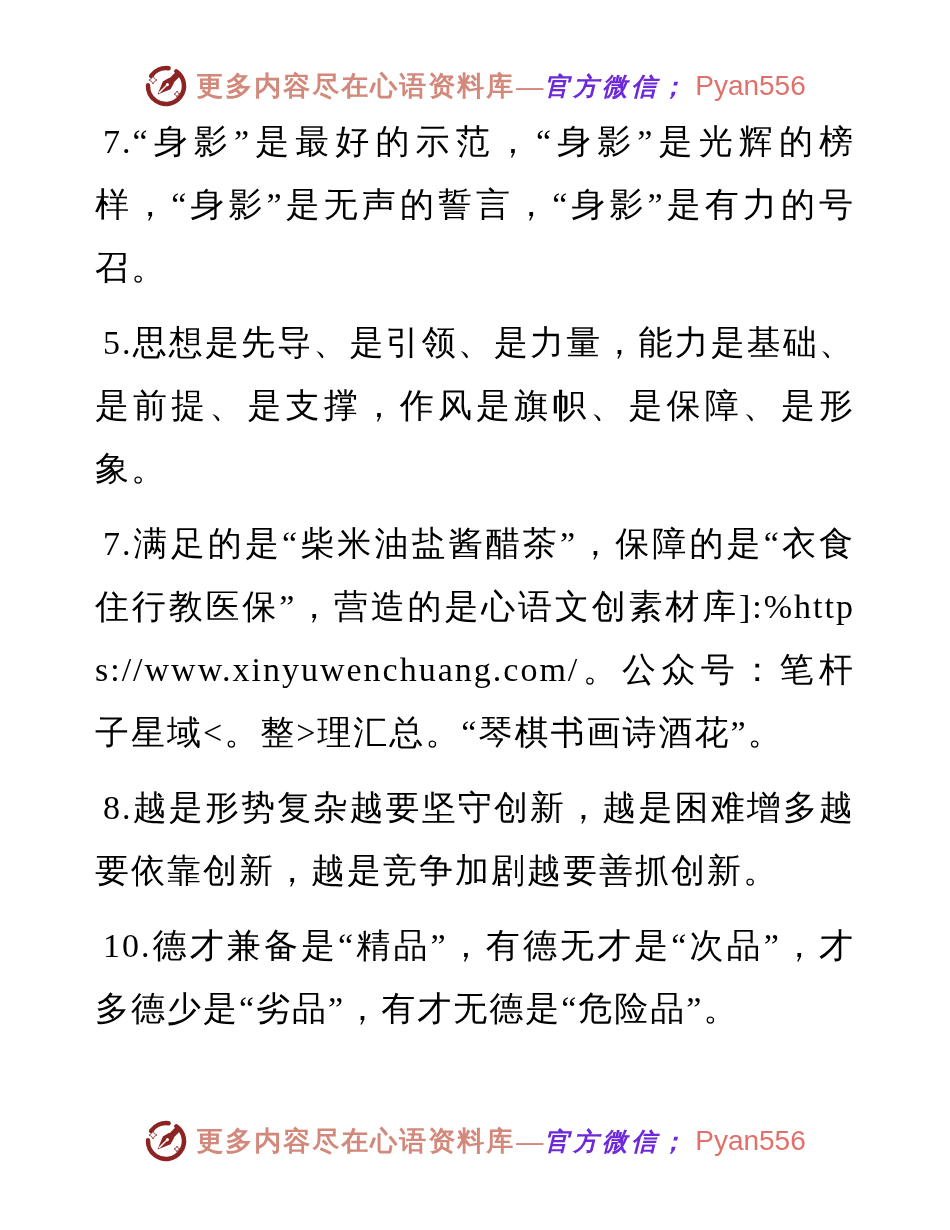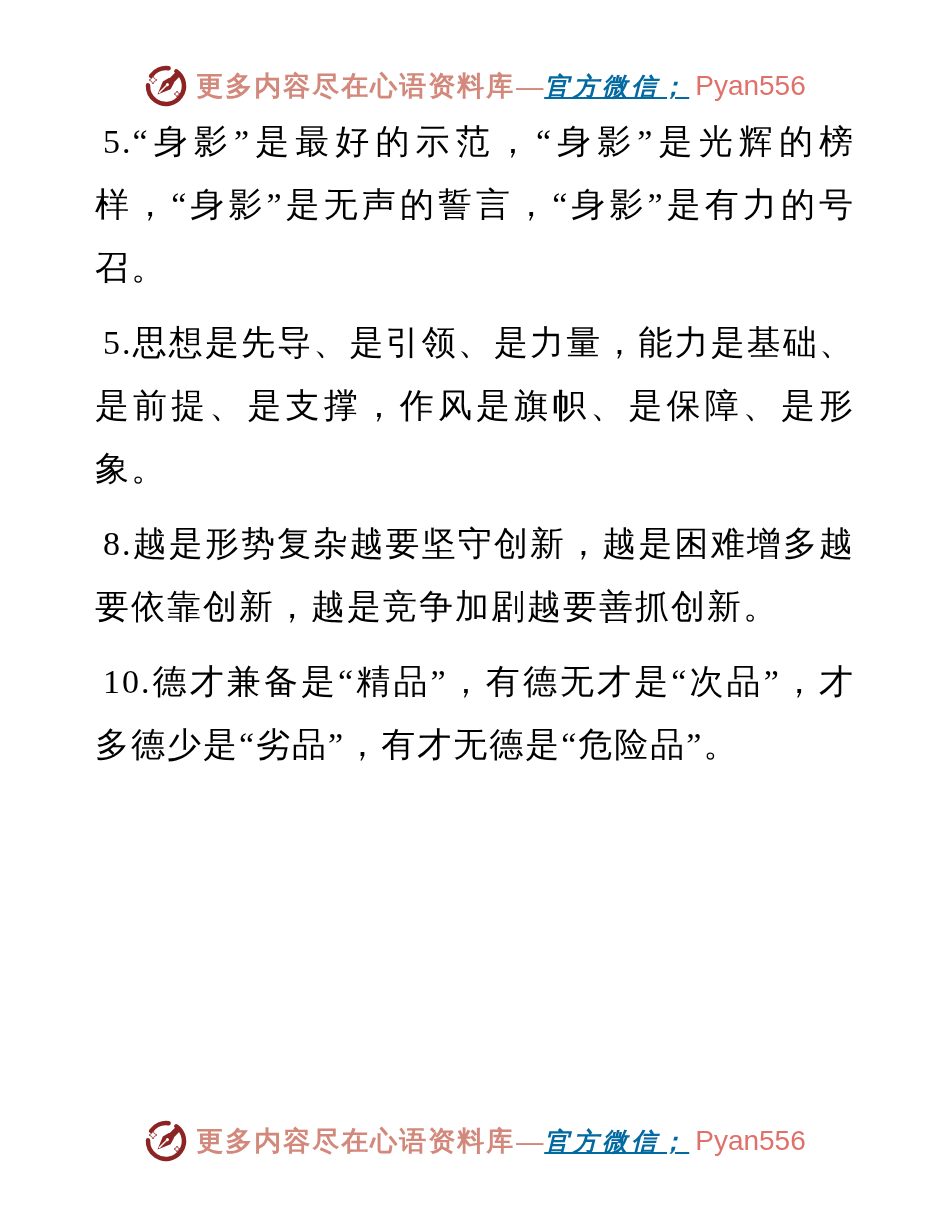--- a/index.html
+++ b/index.html
@@ -42,25 +42,24 @@
     font-weight: 600;
   }
   .wm-sep {
     font-size: 27px;
     color: #d2897c;
     font-weight: 600;
     margin: 0 1px;
   }
   .wm-label {
     font-size: 25px;
-    color: #0369a1;
+    color: #6d28d9;
     font-style: italic;
     font-weight: 700;
     letter-spacing: 4px;
-    text-decoration: underline;
   }
   .wm-id {
     font-size: 28px;
     color: #e0706a;
     font-family: "Liberation Sans", "DejaVu Sans", sans-serif;
     margin-left: 6px;
   }
   
   .content {
     position: absolute;
@@ -98,22 +97,23 @@
         <path d="M33 27 l1.1 2 L36 30 l-2 1.1 L33 33 l-1.1-2 L30 30 l2-1.1 Z" fill="#ffffff" stroke="#8d2424" stroke-width="0.8"></path>
       </svg>
     </span>
     <span class="wm-brand">更多内容尽在心语资料库</span>
     <span class="wm-sep">—</span>
     <span class="wm-label">官方微信；</span>
     <span class="wm-id">Pyan556</span>
   </div>
 
   <main class="content">
-    <p class="para">5.“身影”是最好的示范，“身影”是光辉的榜样，“身影”是无声的誓言，“身影”是有力的号召。</p>
+    <p class="para">7.“身影”是最好的示范，“身影”是光辉的榜样，“身影”是无声的誓言，“身影”是有力的号召。</p>
     <p class="para">5.思想是先导、是引领、是力量，能力是基础、是前提、是支撑，作风是旗帜、是保障、是形象。</p>
+    <p class="para">7.满足的是“柴米油盐酱醋茶”，保障的是“衣食住行教医保”，营造的是心语文创素材库]:%https://www.xinyuwenchuang.com/。公众号：笔杆子星域&lt;。整&gt;理汇总。“琴棋书画诗酒花”。</p>
     <p class="para">8.越是形势复杂越要坚守创新，越是困难增多越要依靠创新，越是竞争加剧越要善抓创新。</p>
     <p class="para">10.德才兼备是“精品”，有德无才是“次品”，才多德少是“劣品”，有才无德是“危险品”。</p>
   </main>
 
   <div class="watermark footer">
     <span class="wm-logo">
       <svg viewBox="0 0 44 44" width="44" height="44" aria-hidden="true">
         <circle cx="22" cy="22" r="18" fill="none" stroke="#8d2424" stroke-width="4.5" stroke-dasharray="74 10 20 9" stroke-linecap="round" transform="rotate(-55 22 22)"></circle>
         <g transform="rotate(45 22 22)">
           <rect x="19" y="5" width="6" height="11" rx="2" fill="#8d2424"></rect>

